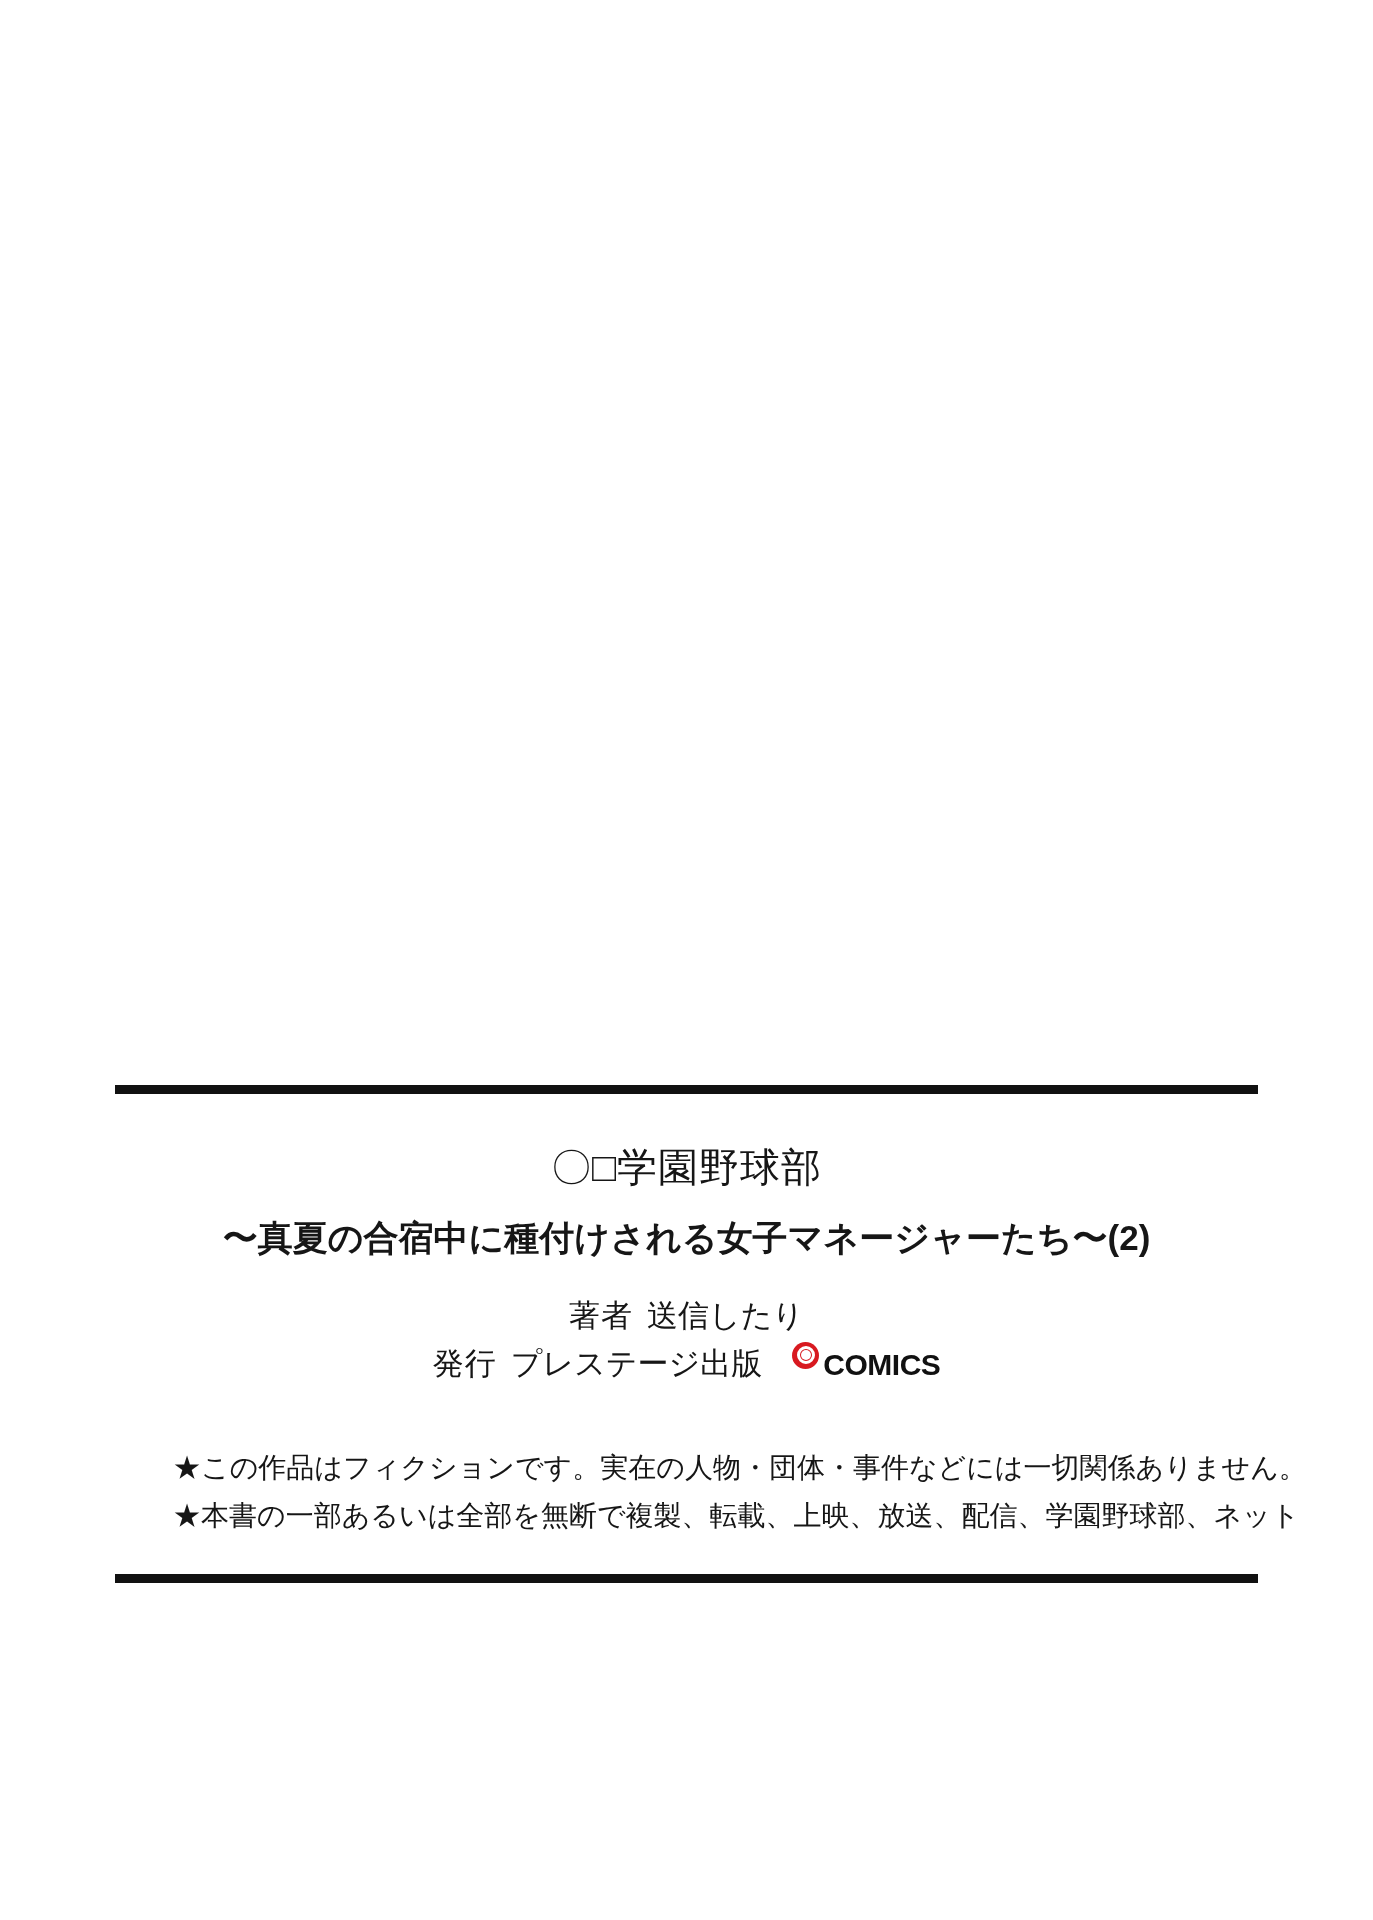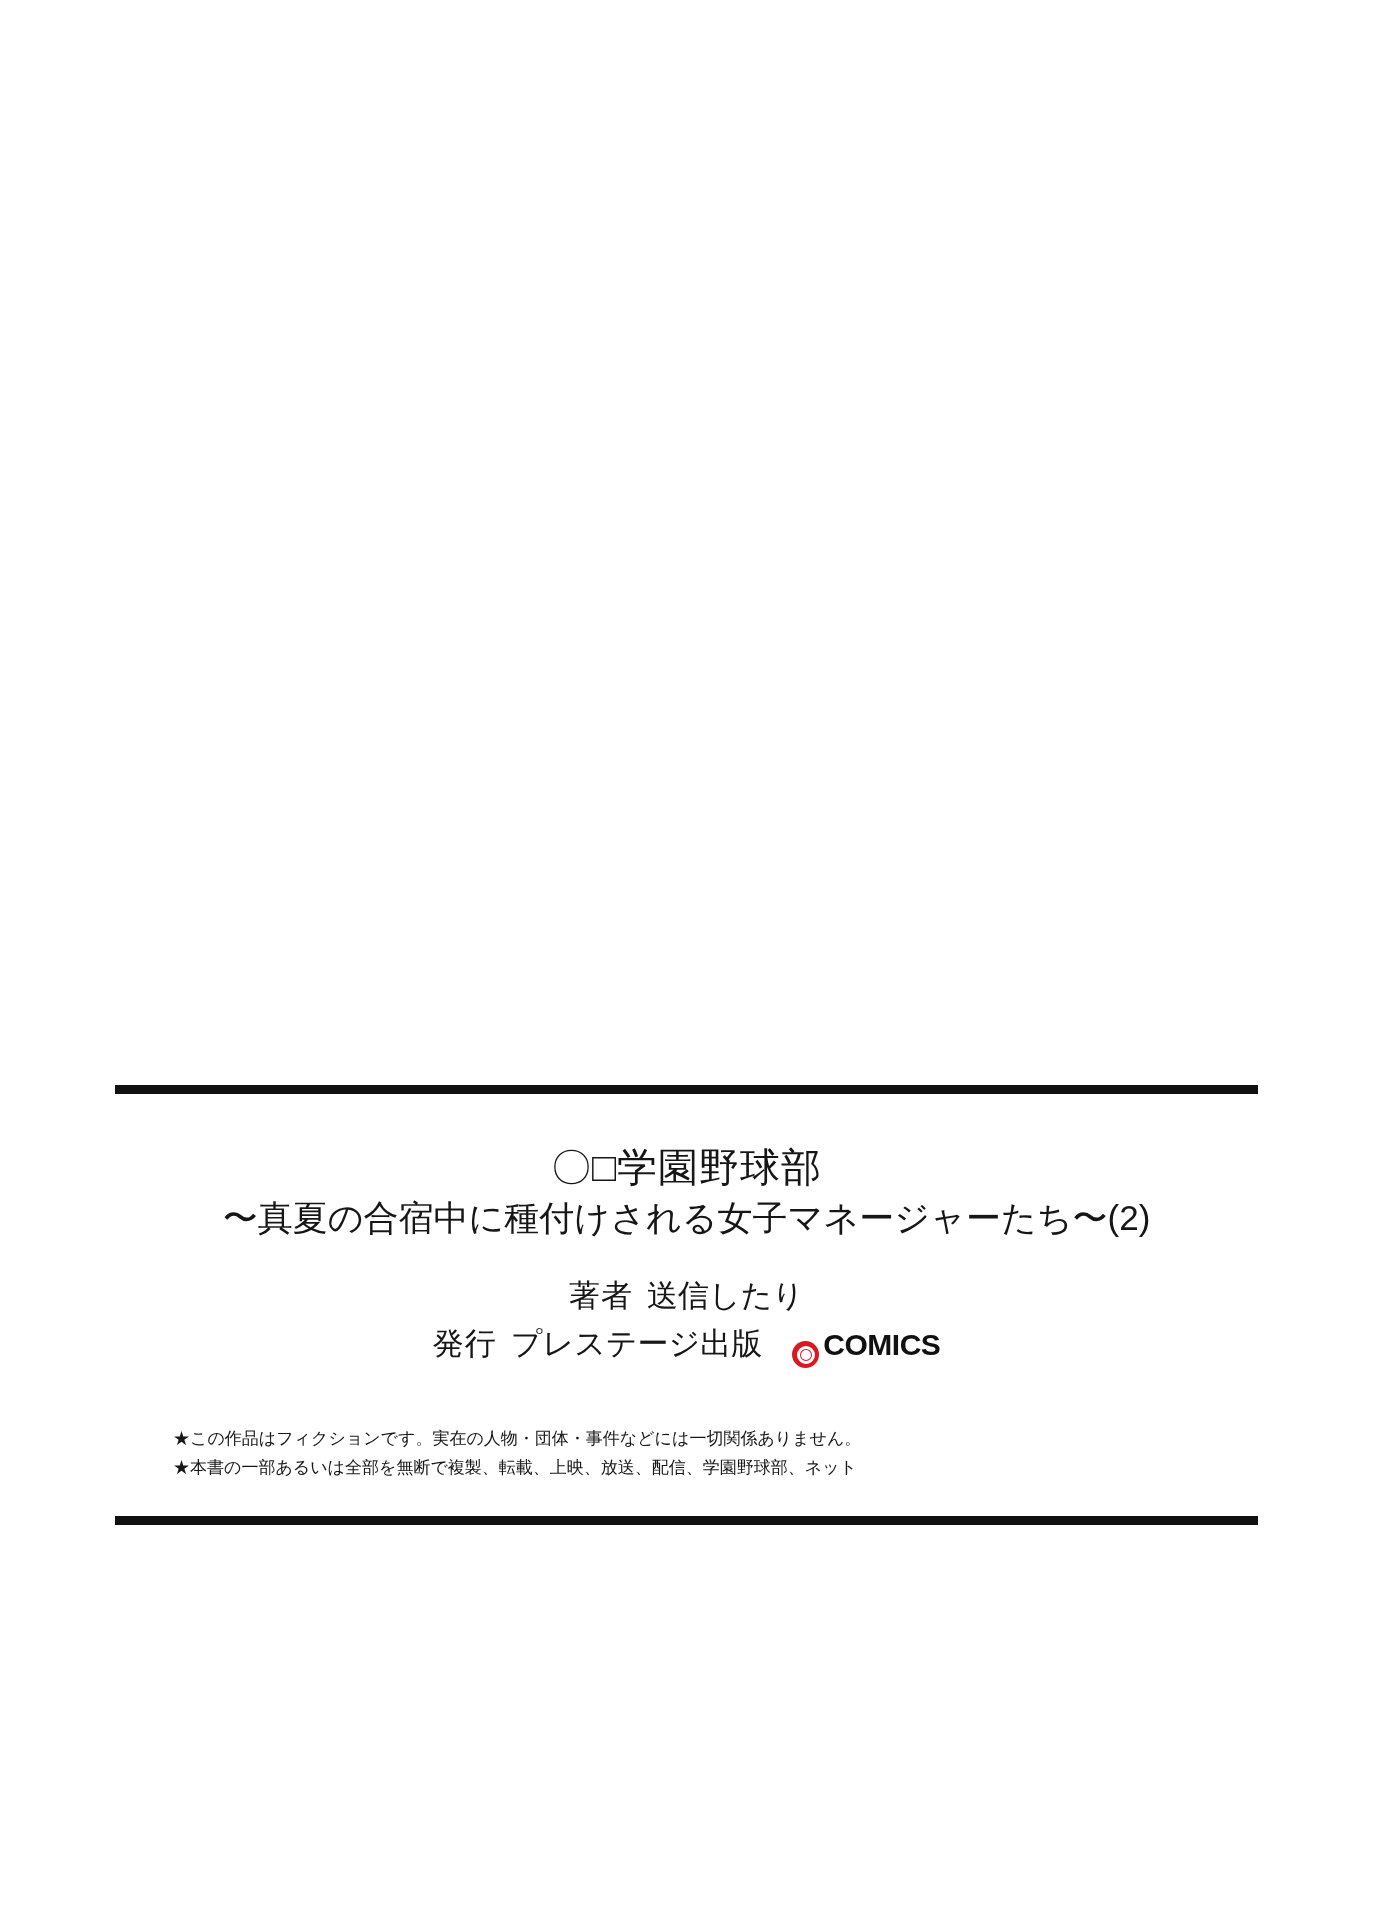--- a/index.html
+++ b/index.html
@@ -42,24 +42,24 @@
 
   .title-main {
     margin-top: 48px;
     font-size: 40px;
     letter-spacing: 1px;
     font-weight: 500;
     line-height: 1.25;
   }
 
   .title-sub {
-    margin-top: 4px;
+    margin-top: 24px;
     font-size: 35px;
     letter-spacing: 0px;
-    font-weight: 400;
+    font-weight: 700;
     line-height: 1.25;
     white-space: nowrap;
   }
 
   .credits {
     margin-top: 32px;
     font-size: 31px;
     line-height: 1.55;
     font-weight: 500;
   }
@@ -70,21 +70,21 @@
     align-items: center;
     gap: 14px;
   }
 
   .credit-row .label {
     letter-spacing: 1px;
   }
 
   .logo {
     display: inline-flex;
-    align-items: flex-end;
+    align-items: flex-start;
     gap: 4px;
     margin-left: 16px;
     transform: translateY(1px);
   }
 
   .logo-mark {
     width: 27px;
     height: 27px;
     border-radius: 50%;
     background: #d81920;
@@ -110,21 +110,21 @@
   }
   .logo-text {
     font-size: 30px;
     font-weight: 700;
     letter-spacing: -0.5px;
     color: #111111;
   }
 
   .notices {
     margin-top: 56px;
-    font-size: 17px;
+    font-size: 28px;
     line-height: 1.72;
     text-align: left;
     padding-left: 48px;
     padding-right: 20px;
     font-weight: 500;
   }
   .notice-line {
     white-space: nowrap;
   }
   .notice-cont {

